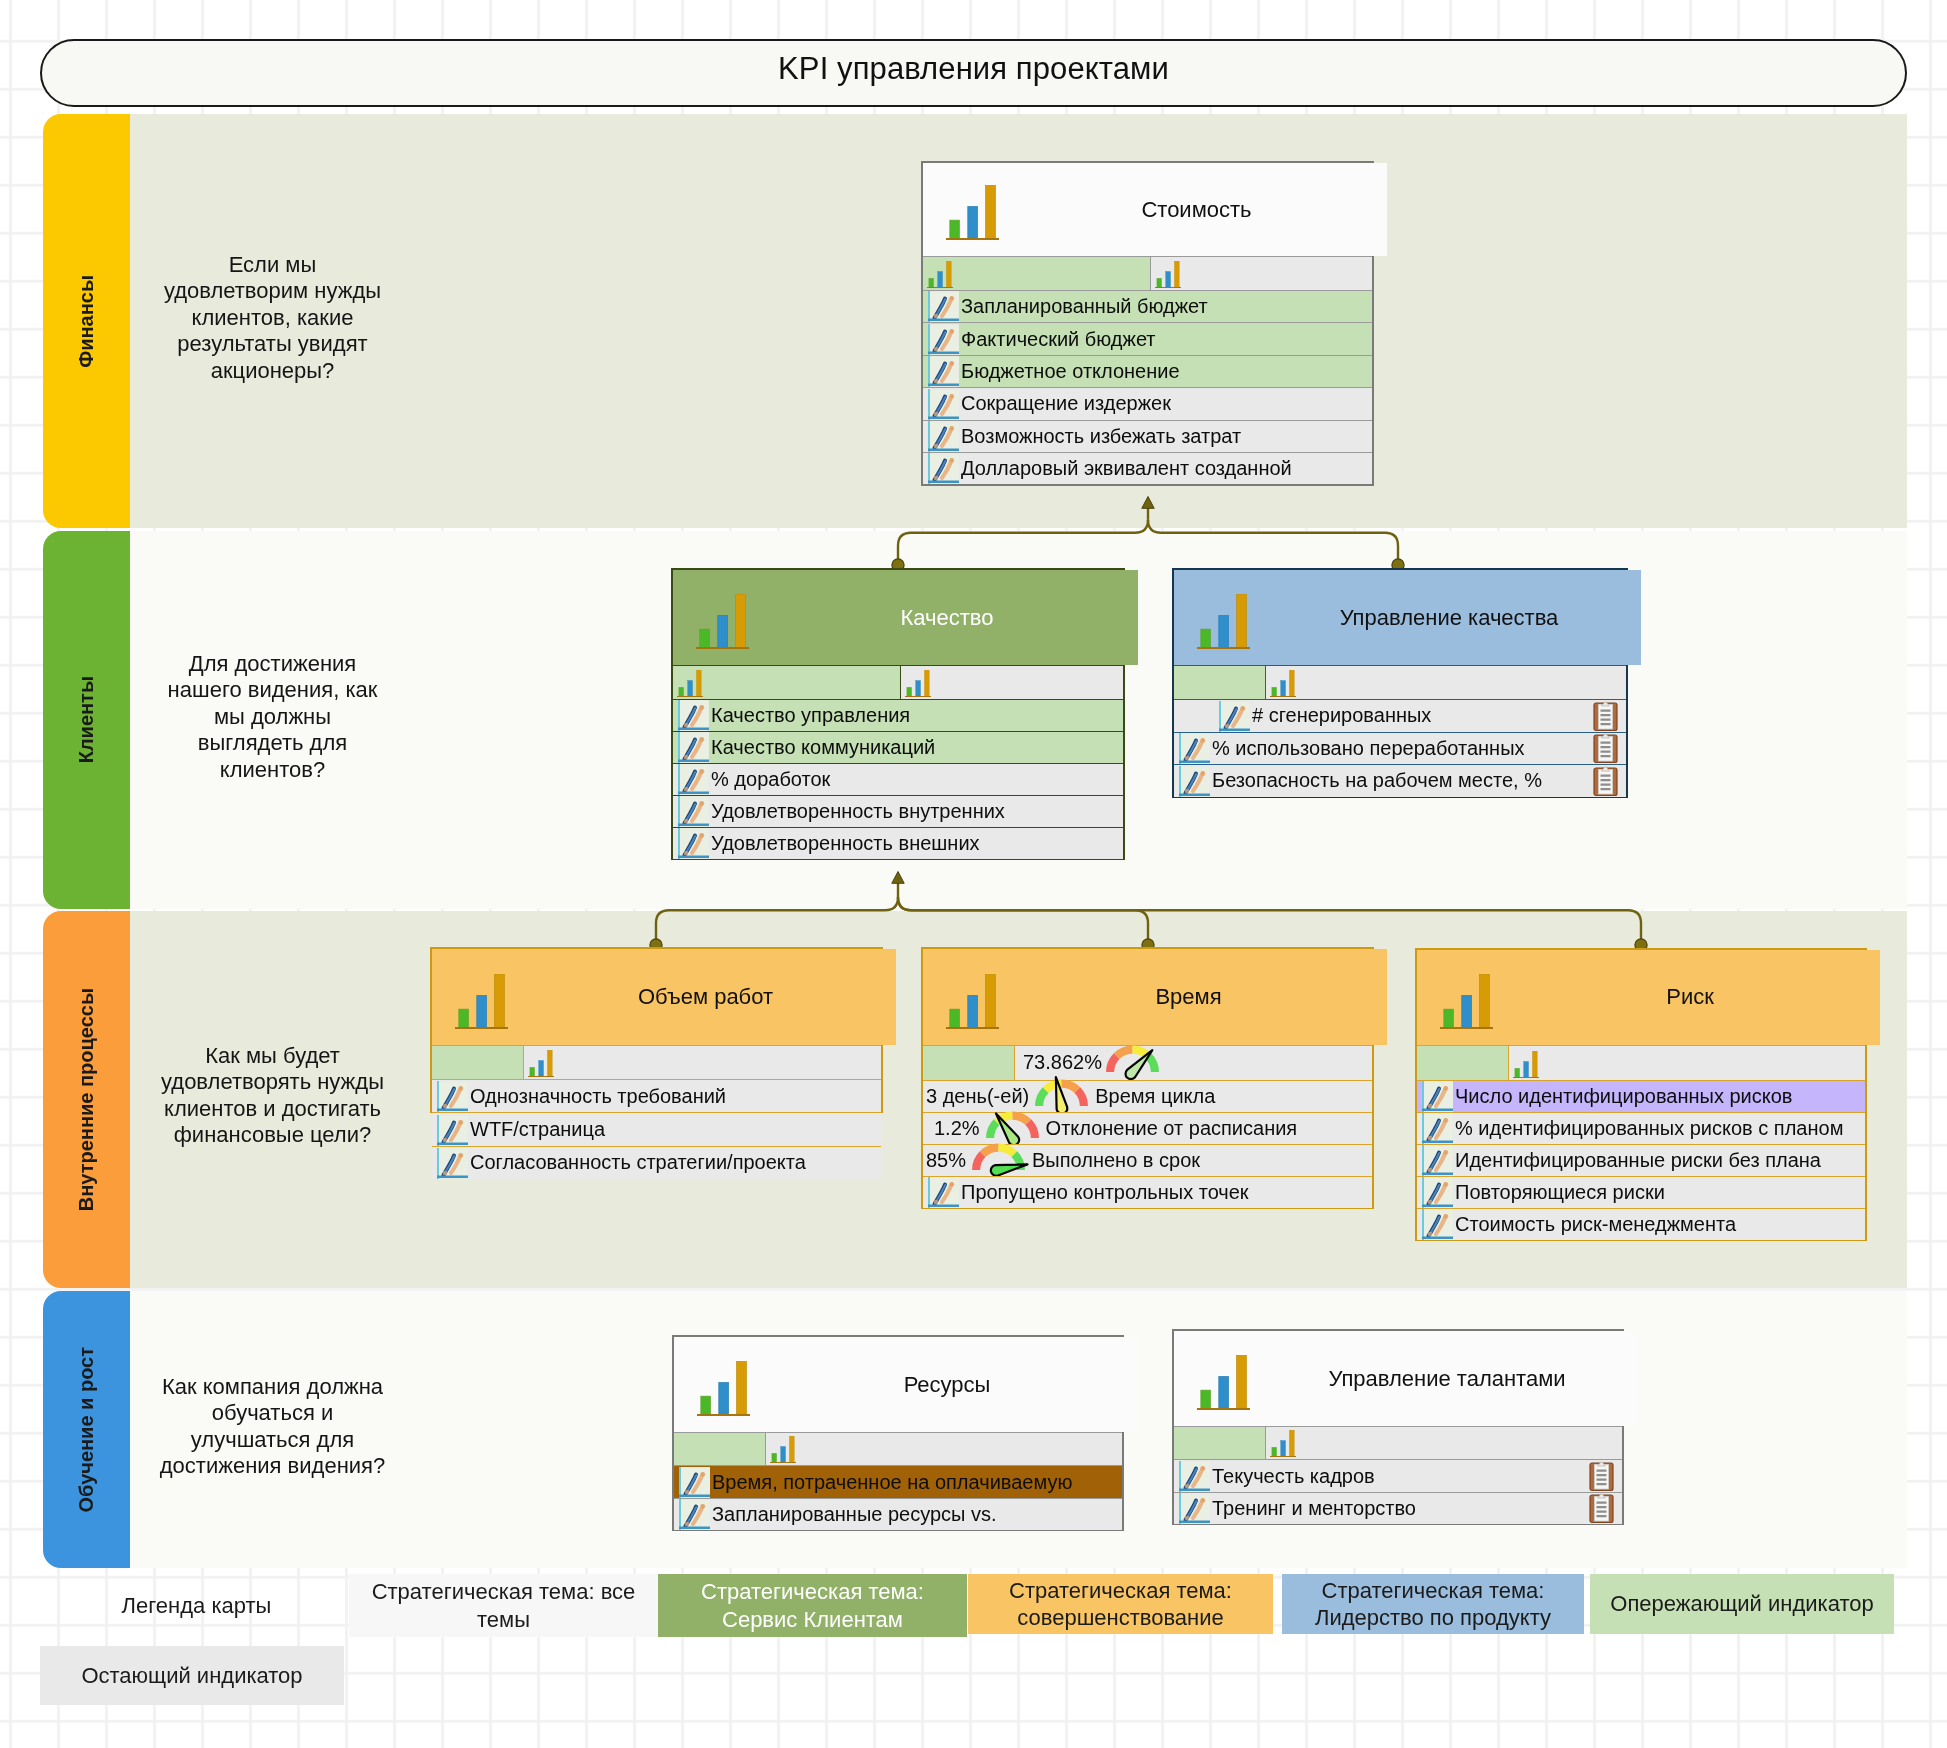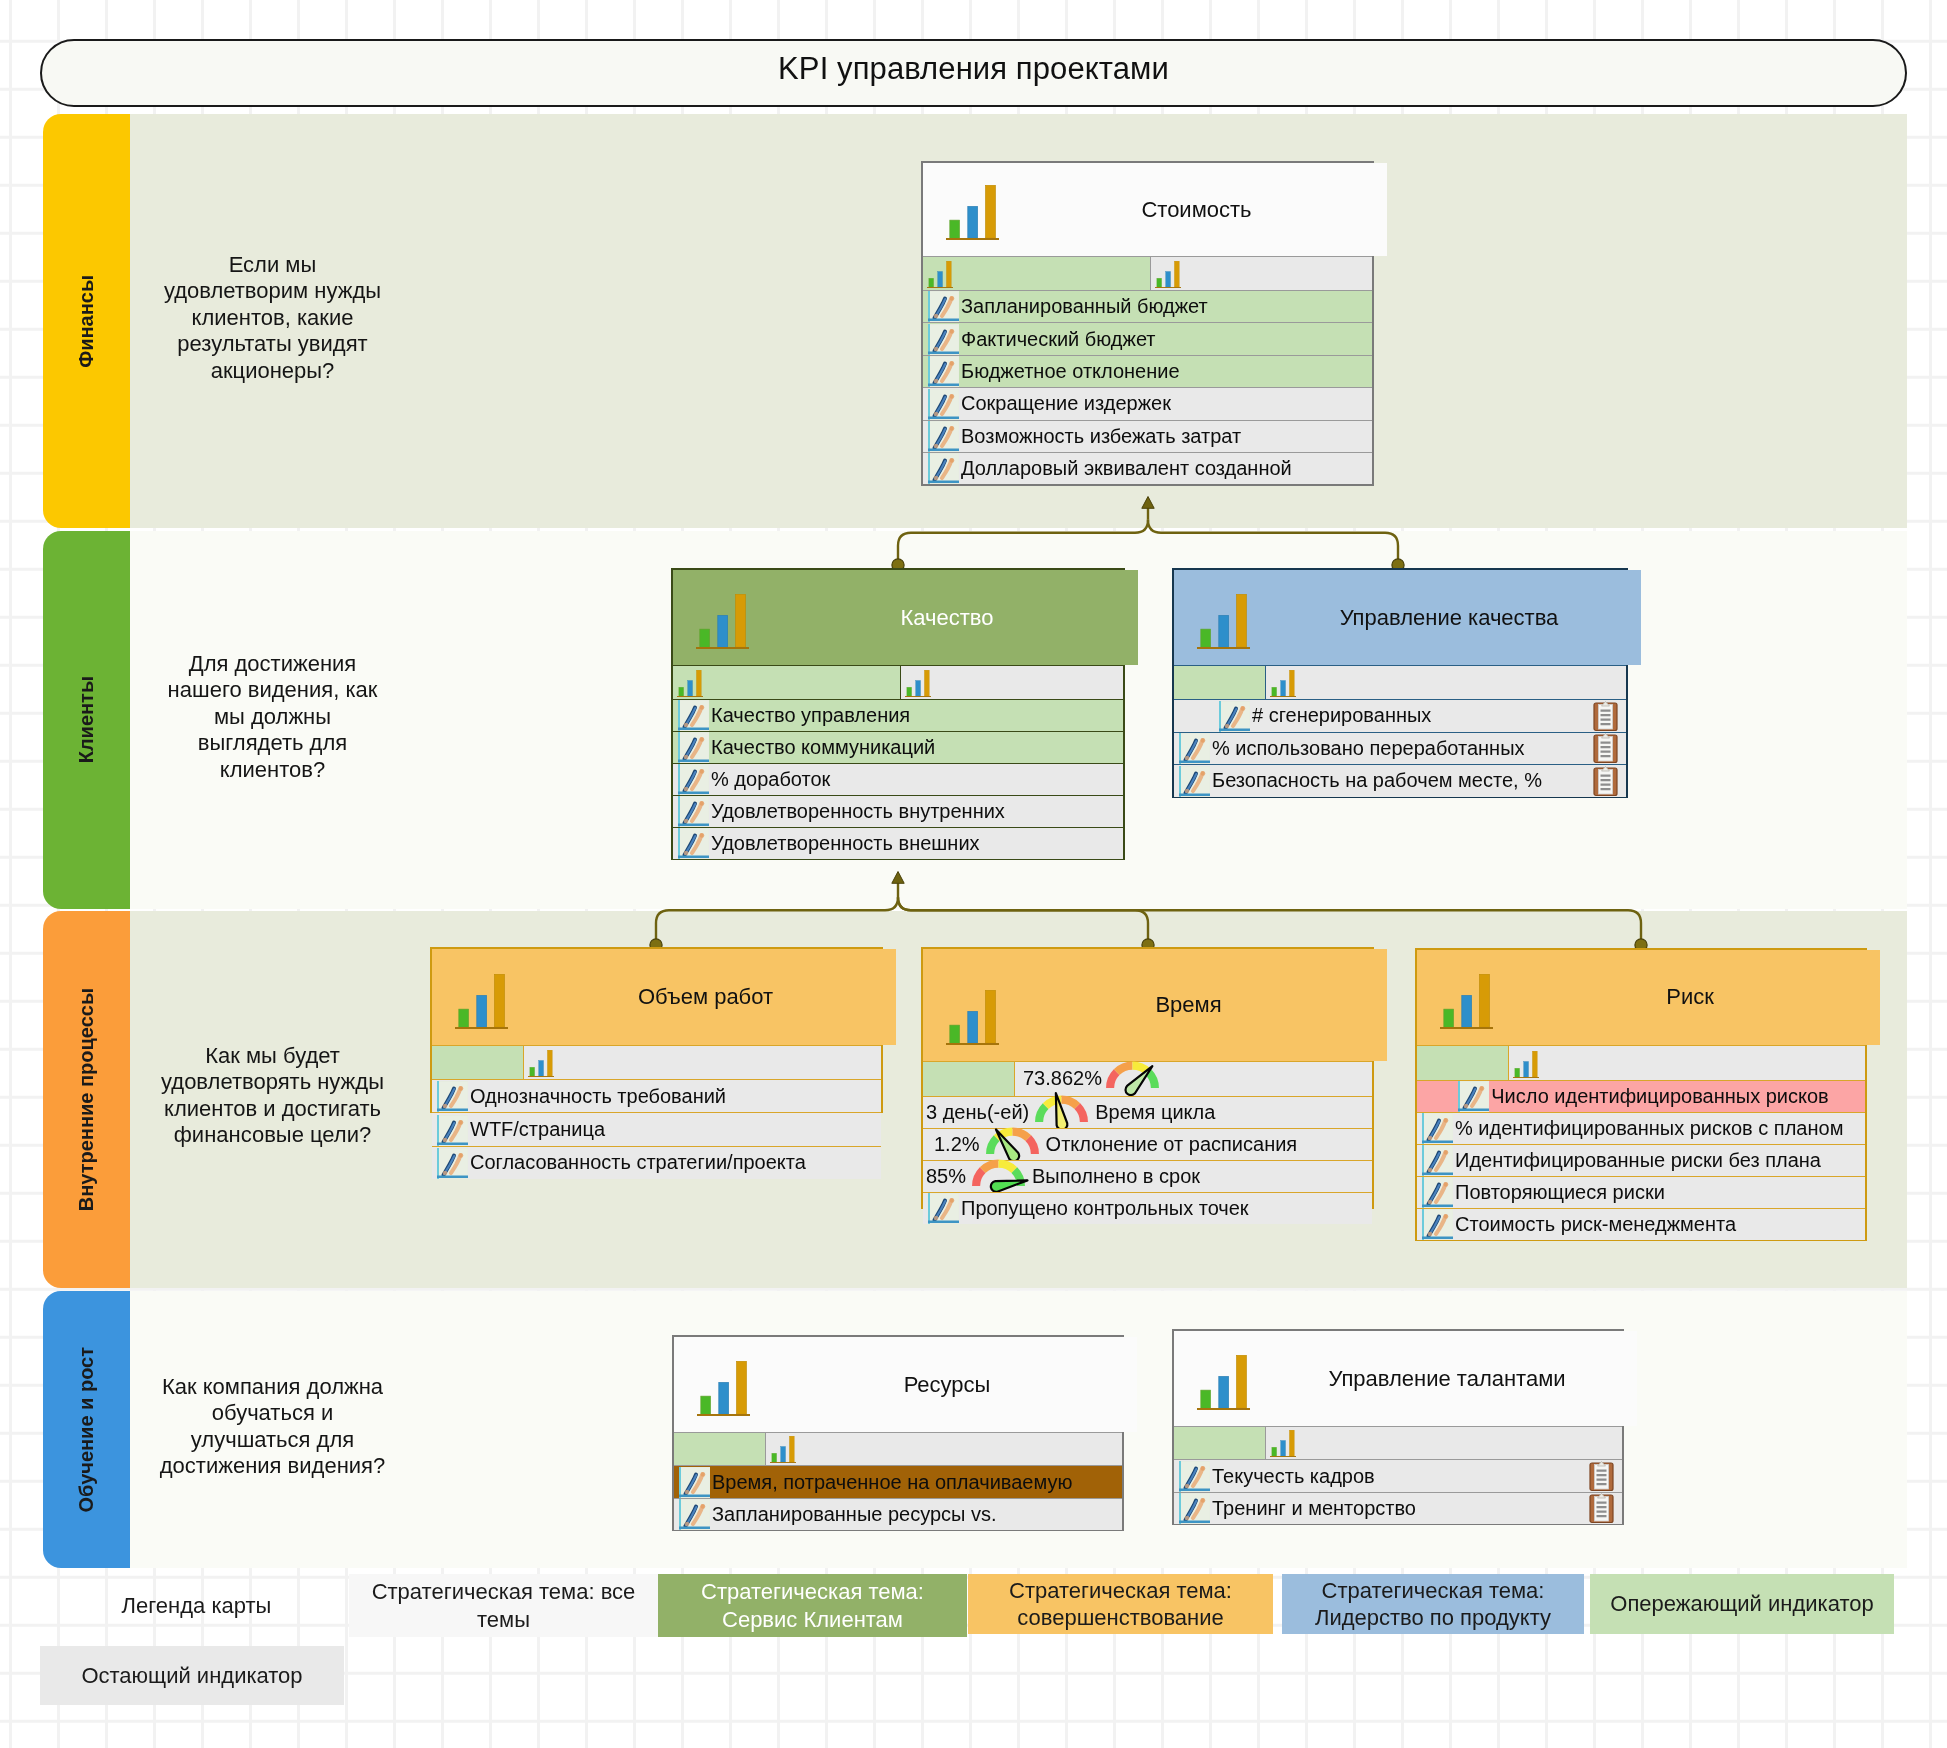--- a/index.html
+++ b/index.html
@@ -585,21 +585,21 @@
       <circle cx="48" cy="15" r="4.6" fill="#e39a5c" opacity="0.7"></circle>
     </g>
     <rect x="0" y="0" width="4" height="62" fill="#6ccbdb"></rect>
     <rect x="0" y="55" width="62" height="5" fill="#3d94c4"></rect>
   </svg>
         </span>
         <span class="lbl">Согласованность стратегии/проекта</span>
       </div>
     </div>
     <div class="card" style="left: 921px; top: 947px; width: 453px; height: 262px; border: 2px solid rgb(206, 154, 17); background: rgb(248, 196, 100);">
-      <div class="hdr" style="height:112px;background:#f8c464;padding-left:52px;text-align:right;">
+      <div class="hdr" style="height:96px;background:#f8c464;padding-left:52px;text-align:right;">
         <span class="barico" style="left:8px;bottom:16px;position:absolute;line-height:0;"><svg class="barico" width="53.0" height="55" viewBox="0 0 54 56">
     <rect x="3.9" y="35.8" width="9.8" height="18.4" fill="#4AB827" stroke="#5ea32a" stroke-width="0.7"></rect>
     <rect x="22.2" y="21.8" width="10.0" height="32.4" fill="#2E8FCB" stroke="#2a7fb4" stroke-width="0.7"></rect>
     <rect x="40.3" y="0.2" width="10.0" height="54.0" fill="#D79B06" stroke="#c08c06" stroke-width="0.7"></rect>
     <rect x="0" y="54.0" width="54" height="2.0" fill="#A5730B"></rect>
   </svg></span>
         <span class="t" style="color:#111;">Время</span>
       </div>
       <div class="sub" style="height:34.5px;border-top:1.6px solid #d9a62a;">
         <div class="lft" style="width:92px;background:#c5e0b4;border-right:1.4px solid #d9a62a;position:relative;"></div>
@@ -696,21 +696,21 @@
         <div class="lft" style="width:92px;background:#c5e0b4;border-right:1.4px solid #d9a62a;position:relative;"></div>
         <div class="rgt" style="background:#e9e9e9;display:flex;align-items:center;font-size:20px;color:#0d0d0d;">
           <span style="position:absolute;left:4px;bottom:2px;line-height:0;"><svg class="barico" width="26.0" height="27" viewBox="0 0 54 56">
     <rect x="3.9" y="35.8" width="9.8" height="18.4" fill="#4AB827" stroke="#5ea32a" stroke-width="0.7"></rect>
     <rect x="22.2" y="21.8" width="10.0" height="32.4" fill="#2E8FCB" stroke="#2a7fb4" stroke-width="0.7"></rect>
     <rect x="40.3" y="0.2" width="10.0" height="54.0" fill="#D79B06" stroke="#c08c06" stroke-width="0.7"></rect>
     <rect x="0" y="54.0" width="54" height="2.0" fill="#A5730B"></rect>
   </svg></span>
         </div>
       </div>
-      <div class="row" style="height:32.1px;background:#fca5a5;border-top:1.2px solid #d9a62a;justify-content:center;">
+      <div class="row" style="height:32.1px;background:#c4b5fd;border-top:1.2px solid #d9a62a;">
         <span class="ico">
           <svg width="31" height="31" viewBox="0 0 62 62" style="display:block;">
     <rect x="0" y="0" width="62" height="62" fill="#e6ece0"></rect>
     <rect x="4" y="2" width="57" height="55" fill="#e9efe3"></rect>
     <g>
       <path d="M28 50 L35 39 L39 32 L44 22 L47 14" stroke="#e8a268" stroke-width="8.2" fill="none" stroke-linecap="round" stroke-linejoin="round" opacity="0.75"></path>
       <path d="M13 54 L20 42 L24 35 L30 24 L34 15" stroke="#1d4775" stroke-width="8" fill="none" stroke-linecap="round" stroke-linejoin="round"></path>
       <path d="M14.5 52 L21 41 L25 34.5 L30.5 24 L34.5 16" stroke="#4a82bd" stroke-width="4.2" fill="none" stroke-linecap="round" stroke-linejoin="round"></path>
       <circle cx="16" cy="50" r="4.6" fill="#eeab72" opacity="0.65"></circle>
       <circle cx="48" cy="15" r="4.6" fill="#e39a5c" opacity="0.7"></circle>

